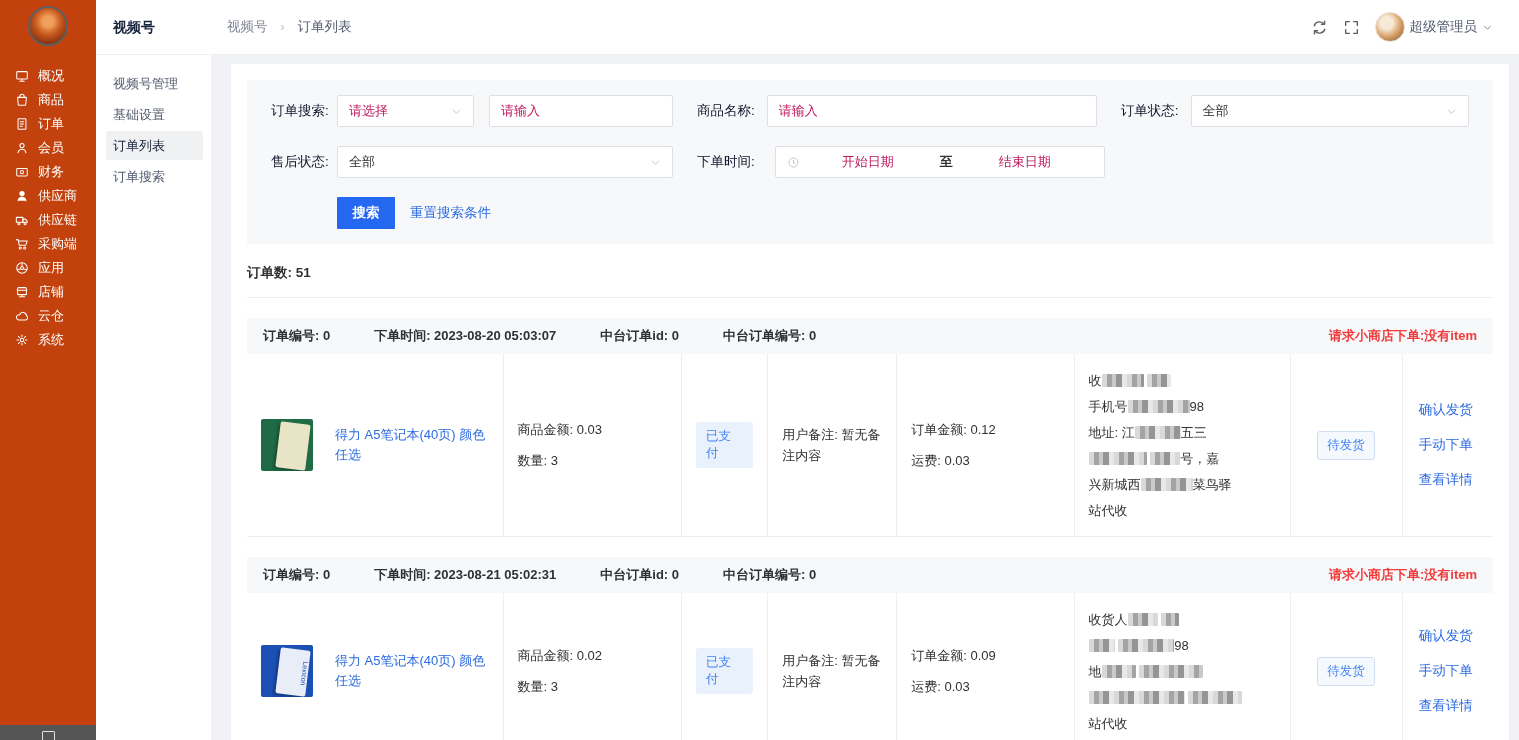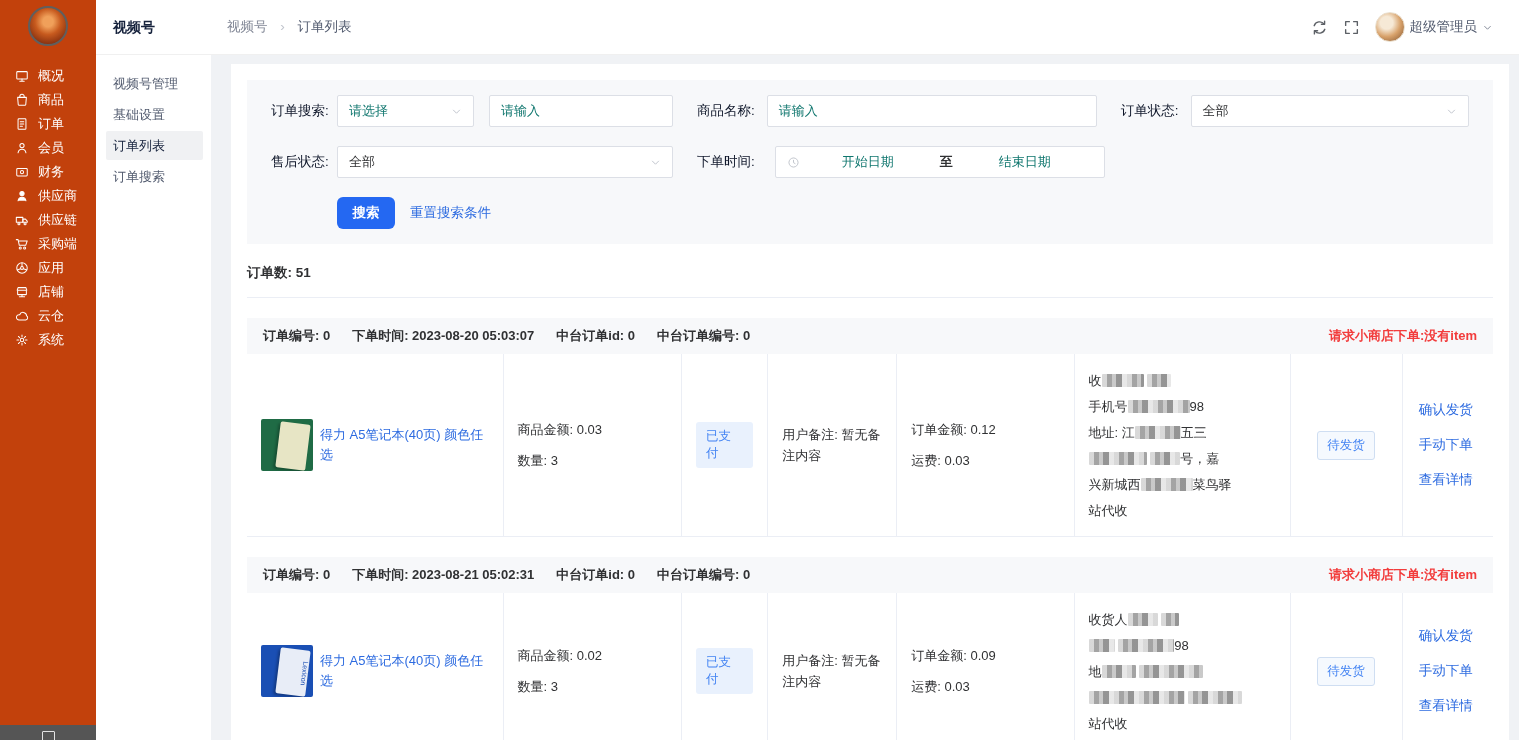--- a/index.html
+++ b/index.html
@@ -51,48 +51,48 @@
 
   
   .filter-panel { background:#f7f8fa; padding:15px 24px; }
   .f-row { display:flex; align-items:center; }
   .f-row + .f-row { margin-top:19px; }
   .f-label { font-size:13.5px; font-weight:normal; color:#0f172a; white-space:nowrap; }
   .f-label.w1 { width:66px; }
   .f-sp { width:24px; flex-shrink:0; }
   .f-box { height:32px; background:#fff; border:1px solid #dcdfe6; border-radius:2px;
     display:flex; align-items:center; padding:0 11px; font-size:13px; }
-  .ph { color:#0f766e; }
+  .ph { color:#be185d; }
   .val { color:#303133; }
   .chev { margin-left:auto; width:11px; height:11px; stroke:#c0c4cc; fill:none; stroke-width:1.4;
     stroke-linecap:round; stroke-linejoin:round; flex-shrink:0; }
   .date-range { width:330px; }
   .date-range .clock { width:13px; height:13px; stroke:#c0c4cc; fill:none; stroke-width:1.2; flex-shrink:0; }
   .date-range .dph { flex:1; text-align:center; }
   .date-range .to { font-weight:bold; color:#303133; padding:0 4px; }
   .btn-primary { width:58px; height:32px; background:#2468f2; color:#fff; border:none;
-    border-radius:6px; font-size:13.5px; font-weight:bold; cursor:pointer;
+    border-radius:1px; font-size:13.5px; font-weight:bold; cursor:pointer;
     font-family:Liberation Sans, sans-serif; }
   .link { color:#2d6be0; font-size:13.5px; font-weight:normal; cursor:pointer; white-space:nowrap; }
   .reset-link { margin-left:15px; }
 
   
   .count-row { margin-top:20px; padding-bottom:15px; border-bottom:1px solid #ebeef5;
     font-size:13.5px; font-weight:bold; color:#303133; }
 
   
   .order { margin-top:20px; }
   .order-head { background:#f7f8fa; height:36px; display:flex; align-items:center;
-    padding:0 16px; gap:22px; font-size:13px; font-weight:bold; color:#303133; }
+    padding:0 16px; gap:44px; font-size:13px; font-weight:bold; color:#303133; }
   .order-err { margin-left:auto; color:#f23c3c; }
   .order-body { display:flex; border-bottom:1px solid #ebeef5; }
   .cell { border-right:1px solid #ebeef5; padding:12px 14px; min-height:150px;
     display:flex; flex-direction:column; justify-content:center; font-size:13px; color:#303133; }
   .cell:last-child { border-right:none; }
-  .c-product { width:259px; flex-direction:row; align-items:center; gap:7px; }
+  .c-product { width:259px; flex-direction:row; align-items:center; gap:22px; }
   .p-img { width:52px; height:52px; flex-shrink:0; position:relative; overflow:hidden; border-radius:2px; }
   .p-book { position:absolute; width:58%; height:88%; top:7%; left:32%;
     transform:rotate(7deg); border-radius:2px; box-shadow:-2px 2px 3px rgba(0,0,0,.3);
     font-size:7px; writing-mode:vertical-rl; text-align:center; opacity:.95; }
   .p-name { color:#2d6be0; line-height:1.55; cursor:pointer; }
   .c-amount { width:180px; gap:13px; }
   .c-pay { width:87px; align-items:center; }
   .badge-pay { background:#e9f1fd; color:#4484f3; font-size:12.5px; padding:6px 10px; border-radius:3px; }
   .c-remark { width:130px; line-height:1.65; }
   .c-total { width:179px; gap:13px; }

